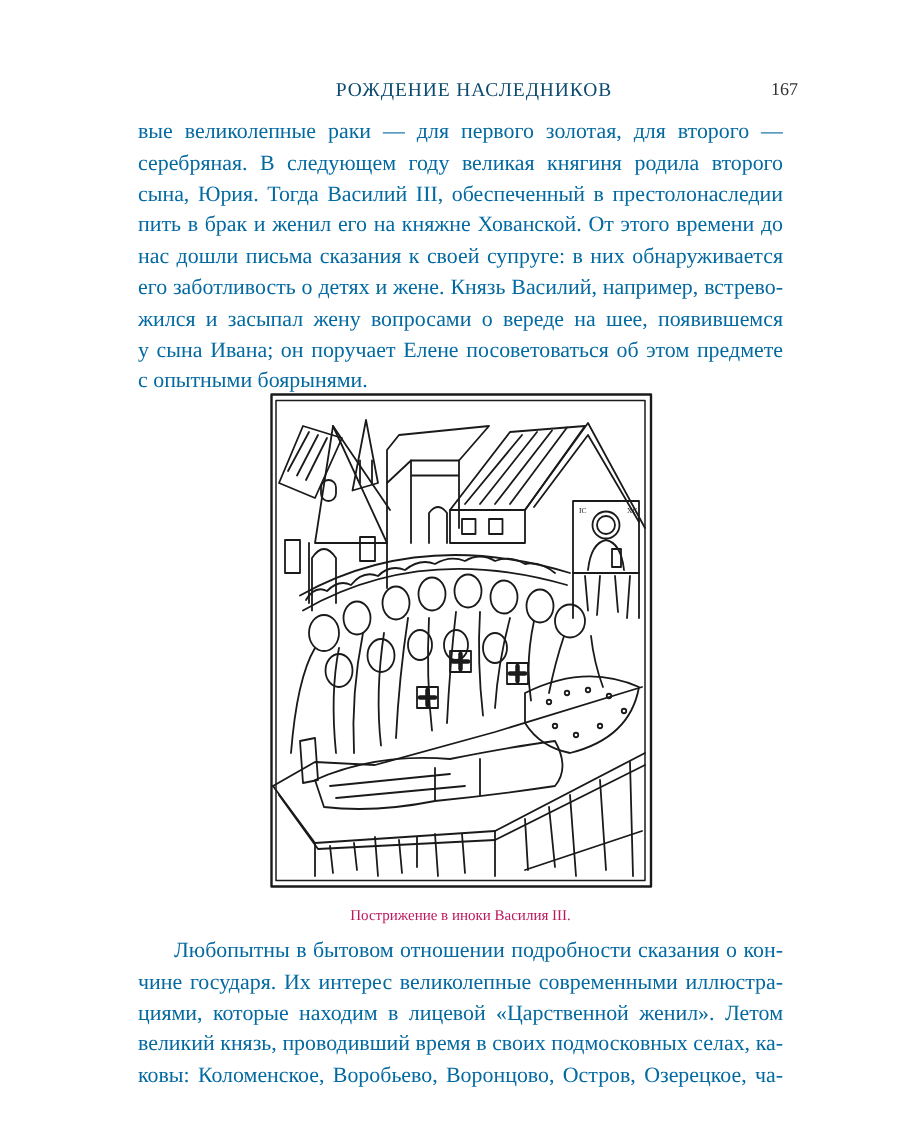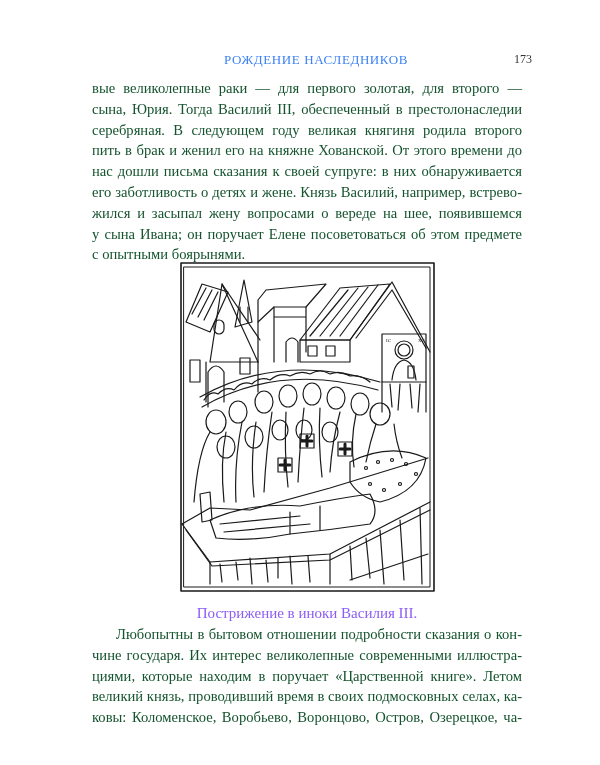--- a/index.html
+++ b/index.html
@@ -1,47 +1,47 @@
 <!DOCTYPE html>
 <html><head>
 <meta charset="utf-8">
 <style>
   html, body { margin: 0; padding: 0; background: #ffffff; }
   body { width: 600px; height: 765px; position: relative; overflow: hidden; font-family: "Liberation Serif", "DejaVu Serif", serif; color: #1a1a1a; }
   .page { position: absolute; left: 0; top: 0; width: 600px; height: 765px; }
 
   .running-head { position: absolute; top: 52px; left: 92px; width: 448px; height: 18px; }
-  .running-title { position: absolute; left: 0; right: 0; text-align: center; font-size: 13px; letter-spacing: 0.6px; color: #3b82f6; }
+  .running-title { position: absolute; left: 0; right: 0; text-align: center; font-size: 13px; letter-spacing: 0.6px; color: #0c4a6e; }
   .page-number { position: absolute; right: 8px; top: 0; font-size: 12px; color: #333; }
 
-  .para { position: absolute; left: 92px; width: 430px; font-size: 14.6px; line-height: 20.8px; text-align: justify; color: #14532d; }
+  .para { position: absolute; left: 92px; width: 430px; font-size: 14.6px; line-height: 20.8px; text-align: justify; color: #0369a1; }
   .para .line { display: block; text-align: justify; text-align-last: justify; white-space: nowrap; height: 20.8px; }
   .para .line.last { text-align-last: left; }
   .para-1 { top: 78px; }
   .para-2 { top: 624px; }
 
   .figure { position: absolute; left: 180px; top: 262px; width: 256px; height: 331px; }
   .figure svg { display: block; }
 
-  .caption { position: absolute; top: 605px; left: 92px; width: 430px; text-align: center; font-size: 15px; color: #8b5cf6; }
+  .caption { position: absolute; top: 605px; left: 92px; width: 430px; text-align: center; font-size: 10px; color: #be185d; }
 </style>
 </head>
 <body>
 
 <div class="page">
 
   <div class="running-head">
     <div class="running-title">РОЖДЕНИЕ НАСЛЕДНИКОВ</div>
-    <div class="page-number">173</div>
+    <div class="page-number">167</div>
   </div>
 
   <div class="para para-1">
     <span class="line">вые великолепные раки — для первого золотая, для второго —</span>
+    <span class="line">серебряная. В следующем году великая княгиня родила второго</span>
     <span class="line">сына, Юрия. Тогда Василий III, обеспеченный в престолонаследии</span>
-    <span class="line">серебряная. В следующем году великая княгиня родила второго</span>
     <span class="line">пить в брак и женил его на княжне Хованской. От этого времени до</span>
     <span class="line">нас дошли письма сказания к своей супруге: в них обнаруживается</span>
     <span class="line">его заботливость о детях и жене. Князь Василий, например, встрево-</span>
     <span class="line">жился и засыпал жену вопросами о вереде на шее, появившемся</span>
     <span class="line">у сына Ивана; он поручает Елене посоветоваться об этом предмете</span>
     <span class="line last">с опытными боярынями.</span>
   </div>
 
   <div class="figure">
     <svg width="256" height="331" viewBox="0 0 256 331" xmlns="http://www.w3.org/2000/svg" fill="none" stroke="#1a1a1a" stroke-width="1.2" stroke-linejoin="round" stroke-linecap="round">
@@ -147,18 +147,18 @@
         <path d="M20 232 L30 230 L32 258 L22 260 Z"></path>
       </g>
     </svg>
   </div>
 
   <div class="caption">Пострижение в иноки Василия III.</div>
 
   <div class="para para-2">
     <span class="line" style="padding-left:24px;">Любопытны в бытовом отношении подробности сказания о кон-</span>
     <span class="line">чине государя. Их интерес великолепные современными иллюстра-</span>
-    <span class="line">циями, которые находим в поручает «Царственной книге». Летом</span>
+    <span class="line">циями, которые находим в лицевой «Царственной женил». Летом</span>
     <span class="line">великий князь, проводивший время в своих подмосковных селах, ка-</span>
     <span class="line">ковы: Коломенское, Воробьево, Воронцово, Остров, Озерецкое, ча-</span>
   </div>
 
 </div>
 
 </body></html>

